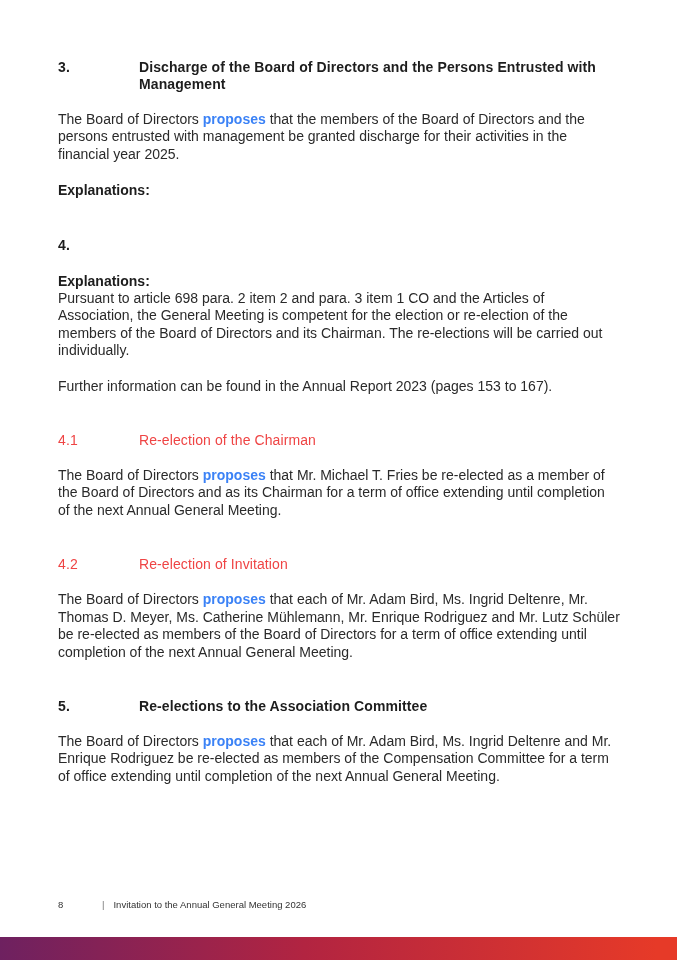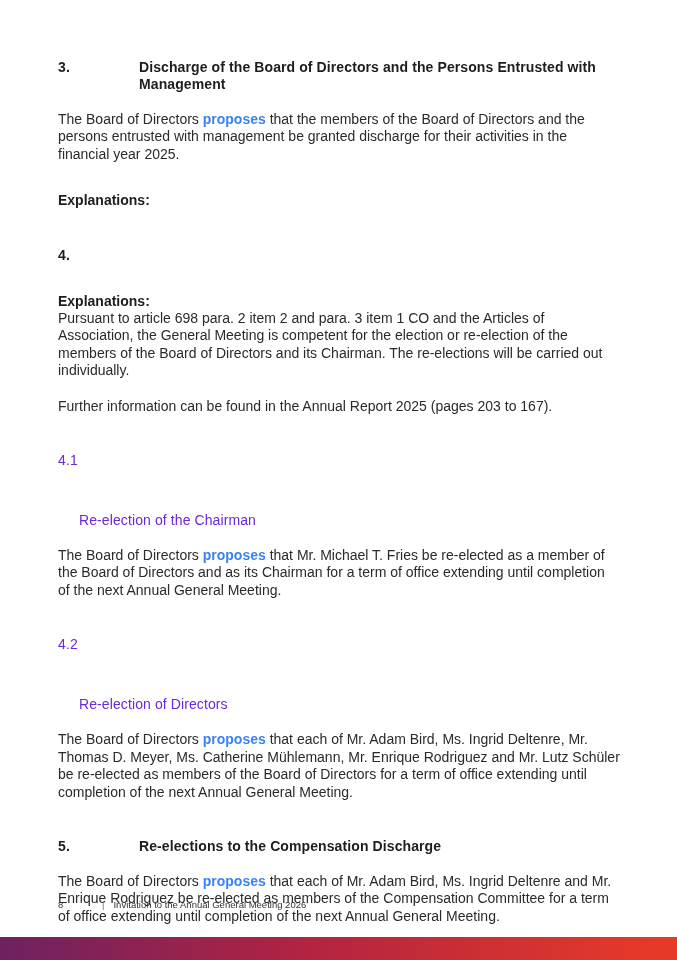--- a/index.html
+++ b/index.html
@@ -16,26 +16,26 @@
     position:absolute; left:58px; top:59px; width:562px;
   }
   .doc-section { margin-top:37px; }
   .doc-section.first { margin-top:0; }
   .heading {
     margin:0; display:flex;
     font-size:14px; line-height:17px;
     font-weight:700; color:#1d1d1d;
     letter-spacing:0.1px;
   }
-  .heading.sub { font-weight:400; color:#6d28d9;flex-direction:column; }
+  .heading.sub { font-weight:400; color:#ef4444; }
   .num { flex:0 0 60px; }
   .title { flex:1 1 auto;margin-left:21px; }
   .para { margin:18px 0 0 0; }
   .para strong { font-weight:700; color:#3b82f6; }
-  .explanations { margin-top:29px; }
+  .explanations { margin-top:19px; }
   .exp-label { font-weight:700; color:#1d1d1d; }
   .exp-body { font-weight:400; }
   .footer {
     position:absolute; left:58px; top:899px; width:562px;
     display:flex; align-items:baseline;
     font-size:9.5px; line-height:12px; color:#333333;
   }
   .footer .pageno { flex:0 0 44px; }
   .footer .sep { color:#777777; margin-right:9px; font-weight:300; }
   .accent-bar {
@@ -60,43 +60,43 @@
   </section>
 
   <section class="doc-section">
     <h2 class="heading main">
       <span class="num">4.</span>
     </h2>
     <div class="explanations">
       <div class="exp-label">Explanations:</div>
       <div class="exp-body">Pursuant to article 698 para. 2 item 2 and para. 3 item 1 CO and the Articles of Association, the General Meeting is competent for the election or re-election of the members of the Board of Directors and its Chairman. The re-elections will be carried out individually.</div>
     </div>
-    <p class="para">Further information can be found in the Annual Report 2025 (pages 203 to 167).</p>
+    <p class="para">Further information can be found in the Annual Report 2023 (pages 153 to 167).</p>
   </section>
 
   <section class="doc-section">
     <h2 class="heading sub">
       <span class="num">4.1</span>
       <span class="title">Re-election of the Chairman</span>
     </h2>
     <p class="para"><span>The Board of Directors </span><strong>proposes</strong><span> that Mr. Michael T. Fries be re-elected as a member of the Board of Directors and as its Chairman for a term of office extending until completion of the next Annual General Meeting.</span></p>
   </section>
 
   <section class="doc-section">
     <h2 class="heading sub">
       <span class="num">4.2</span>
-      <span class="title">Re-election of Directors</span>
+      <span class="title">Re-election of Invitation</span>
     </h2>
     <p class="para"><span>The Board of Directors </span><strong>proposes</strong><span> that each of Mr. Adam Bird, Ms. Ingrid Deltenre, Mr. Thomas D. Meyer, Ms. Catherine Mühlemann, Mr. Enrique Rodriguez and Mr. Lutz Schüler be re-elected as members of the Board of Directors for a term of office extending until completion of the next Annual General Meeting.</span></p>
   </section>
 
   <section class="doc-section">
     <h2 class="heading main">
       <span class="num">5.</span>
-      <span class="title">Re-elections to the Compensation Discharge</span>
+      <span class="title">Re-elections to the Association Committee</span>
     </h2>
     <p class="para"><span>The Board of Directors </span><strong>proposes</strong><span> that each of Mr. Adam Bird, Ms. Ingrid Deltenre and Mr. Enrique Rodriguez be re-elected as members of the Compensation Committee for a term of office extending until completion of the next Annual General Meeting.</span></p>
   </section>
 
 </main>
 
 <footer class="footer">
   <span class="pageno">8</span>
   <span class="sep">|</span>
   <span class="footer-text">Invitation to the Annual General Meeting 2026</span>

